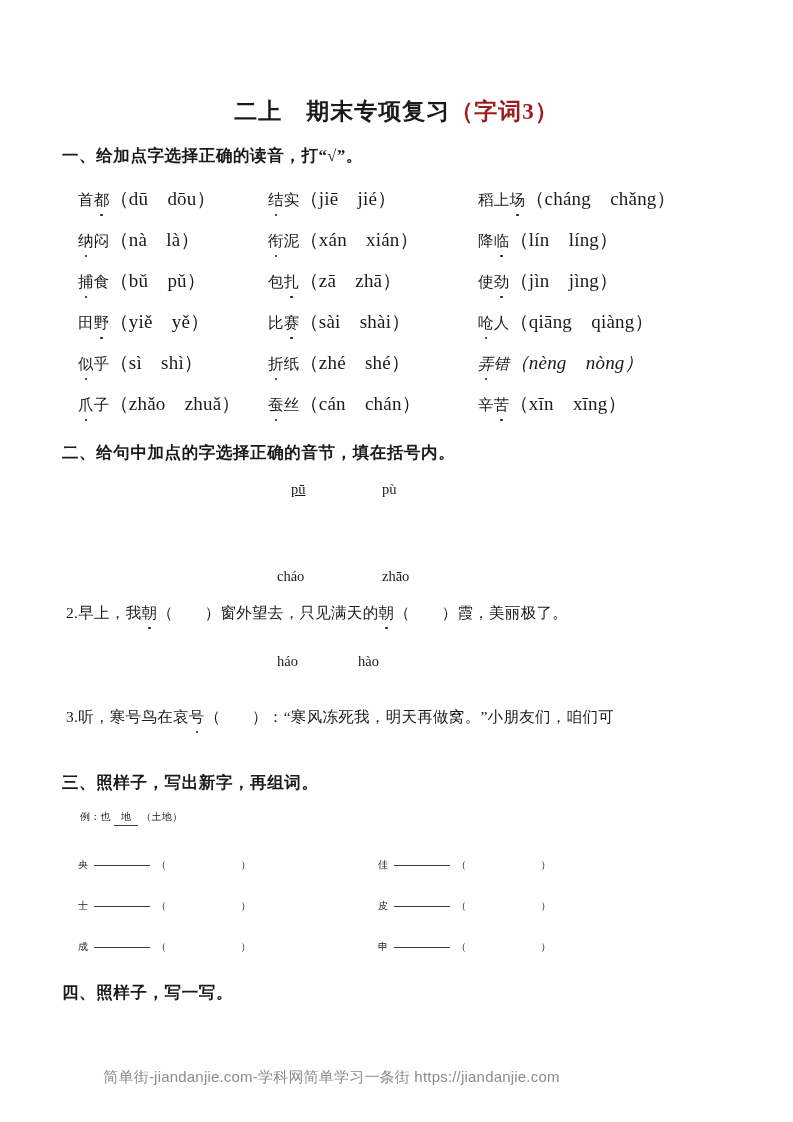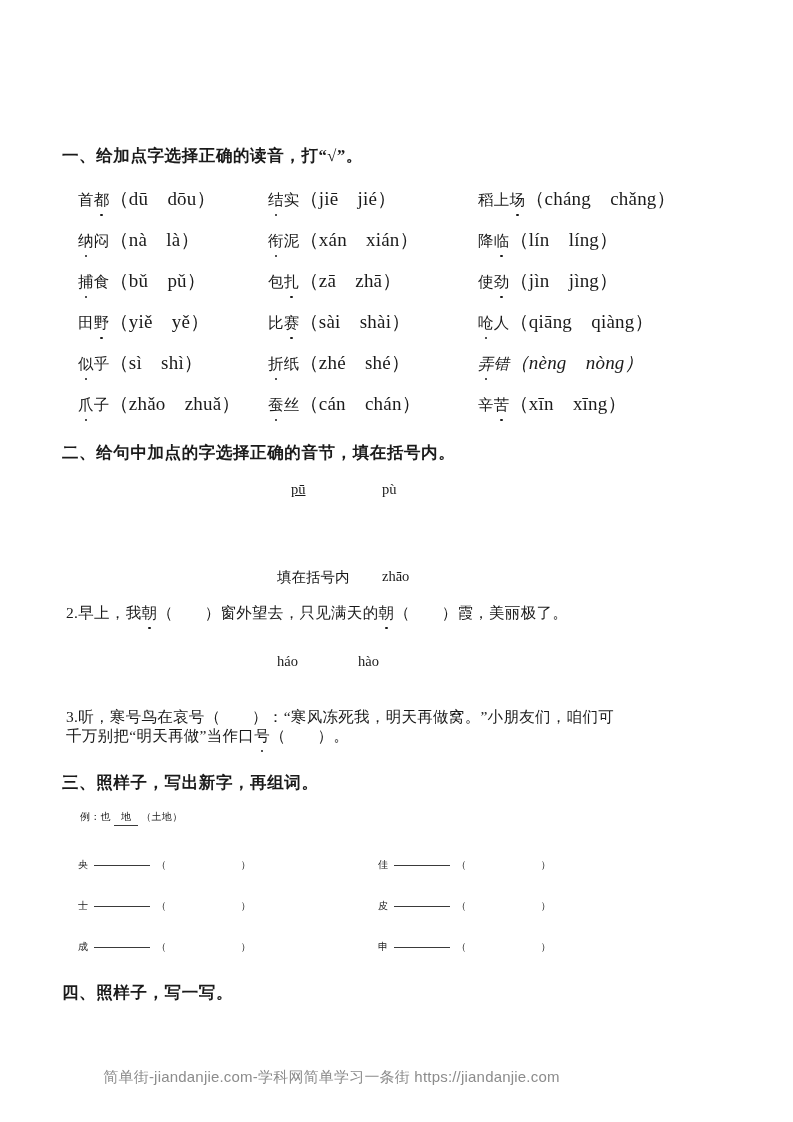--- a/index.html
+++ b/index.html
@@ -130,20 +130,23 @@
     color: #8c8c8c;
     font-family: "Liberation Sans", "DejaVu Sans", sans-serif;
     letter-spacing: 0.2px;
   }
 </style>
 </head>
 <body>
 
 <div class="page">
 
+  <div class="doc-title">
+    <span class="t-main">二上　期末专项复习</span><span class="t-red">（字词3）</span>
+  </div>
 
   <div class="sec-head" style="top:145px;">一、给加点字选择正确的读音，打“√”。</div>
 
   <div id="s1-rows">
       <div class="q-item" style="left: 78px; top: 186px;"><span class="han">首</span><span class="han dotted">都</span><span class="han"></span><span class="py">（dū　dōu）</span></div>
       <div class="q-item" style="left: 268px; top: 186px;"><span class="han"></span><span class="han dotted">结</span><span class="han">实</span><span class="py">（jiē　jié）</span></div>
       <div class="q-item" style="left: 478px; top: 186px;"><span class="han">稻上</span><span class="han dotted">场</span><span class="han"></span><span class="py">（cháng　chǎng）</span></div>
       <div class="q-item" style="left: 78px; top: 227px;"><span class="han"></span><span class="han dotted">纳</span><span class="han">闷</span><span class="py">（nà　là）</span></div>
       <div class="q-item" style="left: 268px; top: 227px;"><span class="han"></span><span class="han dotted">衔</span><span class="han">泥</span><span class="py">（xán　xián）</span></div>
       <div class="q-item" style="left: 478px; top: 227px;"><span class="han">降</span><span class="han dotted">临</span><span class="han"></span><span class="py">（lín　líng）</span></div>
@@ -159,33 +162,30 @@
       <div class="q-item" style="left: 78px; top: 391px;"><span class="han"></span><span class="han dotted">爪</span><span class="han">子</span><span class="py">（zhǎo　zhuǎ）</span></div>
       <div class="q-item" style="left: 268px; top: 391px;"><span class="han"></span><span class="han dotted">蚕</span><span class="han">丝</span><span class="py">（cán　chán）</span></div>
       <div class="q-item" style="left: 478px; top: 391px;"><span class="han">辛</span><span class="han dotted">苦</span><span class="han"></span><span class="py">（xīn　xīng）</span></div>
     </div>
 
   <div class="sec-head" style="top:442px;">二、给句中加点的字选择正确的音节，填在括号内。</div>
 
   <div class="py-label" style="left:291px; top:481px;text-decoration:underline;">pū</div>
   <div class="py-label" style="left:382px; top:481px;">pù</div>
 
-  <div class="py-label" style="left:277px; top:568px;">填在括号内</div>
+  <div class="py-label" style="left:277px; top:568px;">cháo</div>
   <div class="py-label" style="left:382px; top:568px;">zhāo</div>
   <div class="sentence" style="left:66px; top:603px;">
     <span>2.</span><span>早上，我</span><span class="dotted">朝</span><span>（　　）窗外望去，只见满天的</span><span class="dotted">朝</span><span>（　　）霞，美丽极了。</span>
   </div>
 
   <div class="py-label" style="left:277px; top:653px;">háo</div>
   <div class="py-label" style="left:358px; top:653px;">hào</div>
   <div class="sentence" style="left:66px; top:688px;margin-top:19px;">
     <span>3.</span><span>听，寒号鸟在哀</span><span class="dotted">号</span><span>（　　）：“寒风冻死我，明天再做窝。”小朋友们，咱们可</span>
-  </div>
-  <div class="sentence" style="left:66px; top:726px;">
-    <span>千万别把“明天再做”当作口</span><span class="dotted">号</span><span>（　　）。</span>
   </div>
 
   <div class="sec-head" style="top:772px;">三、照样子，写出新字，再组词。</div>
 
   <div class="ex-row" style="left:80px; top:810px;">
     <span>例：</span><span>也</span><span class="u-char">地</span><span>（土地）</span>
   </div>
 
   <div id="s3-rows">
       <div class="ex-row" style="left: 78px; top: 858px;"><span>央</span><span class="blank-line"></span><span>（</span><span class="paren-gap"></span><span>）</span></div>

